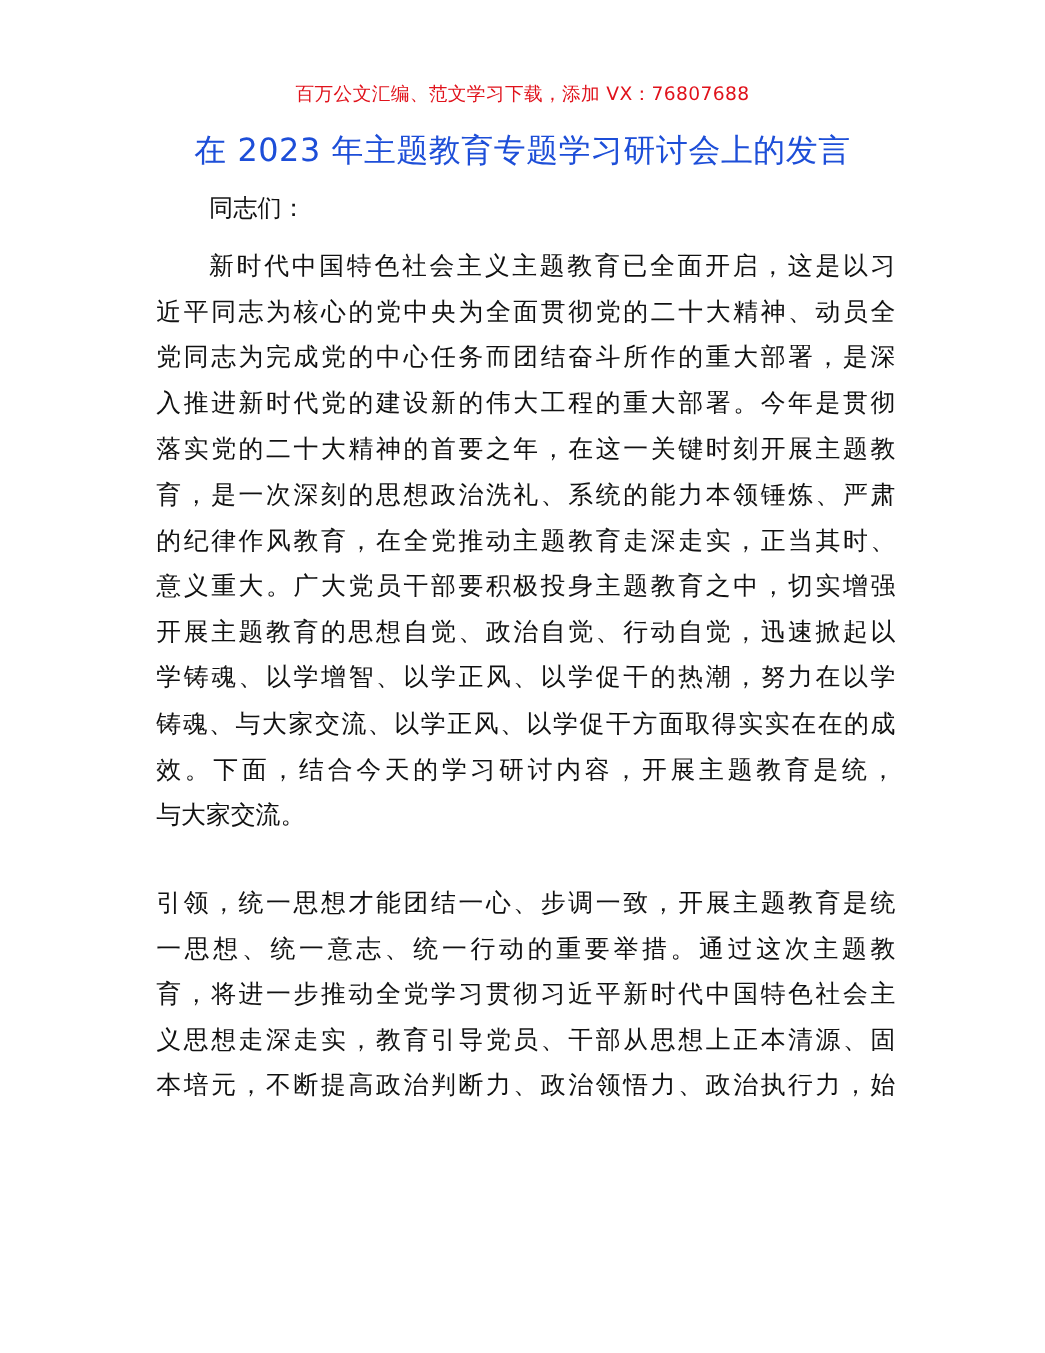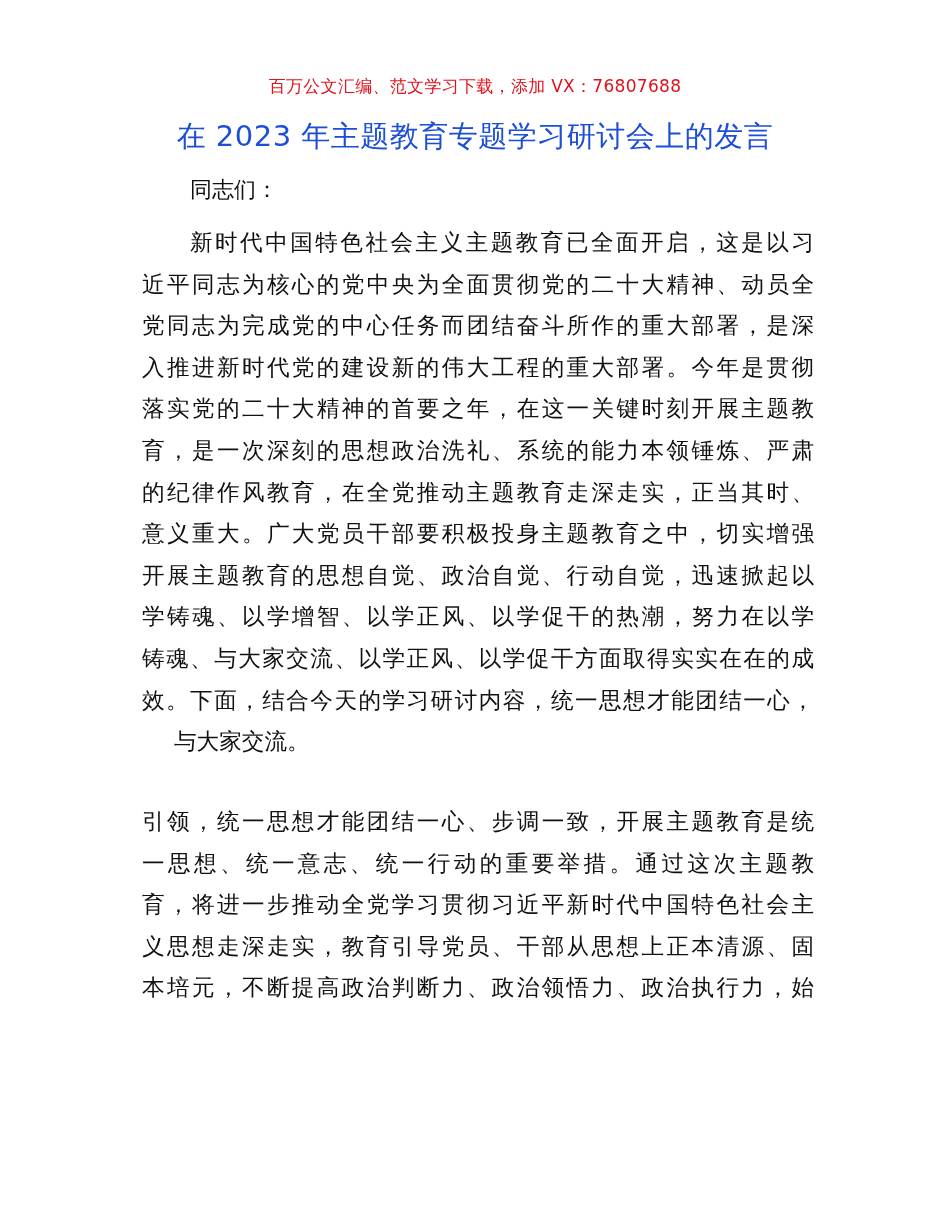--- a/index.html
+++ b/index.html
@@ -54,21 +54,20 @@
     height: 41.6px;
     line-height: 41.6px;
     font-size: 22.6px;
     white-space: nowrap;
     text-align: justify;
     text-align-last: justify;
     letter-spacing: 0;
   }
   .line.last {
     text-align-last: left;
-    margin-left: 32px;
   }
   .line.indent {
     padding-left: 48px;
   }
   .para-1 { top: 222px; }
   .para-2 { top: 801px; }
 </style>
 </head>
 <body>
 
@@ -83,21 +82,21 @@
   <span class="line">近平同志为核心的党中央为全面贯彻党的二十大精神、动员全</span>
   <span class="line">党同志为完成党的中心任务而团结奋斗所作的重大部署，是深</span>
   <span class="line">入推进新时代党的建设新的伟大工程的重大部署。今年是贯彻</span>
   <span class="line">落实党的二十大精神的首要之年，在这一关键时刻开展主题教</span>
   <span class="line">育，是一次深刻的思想政治洗礼、系统的能力本领锤炼、严肃</span>
   <span class="line">的纪律作风教育，在全党推动主题教育走深走实，正当其时、</span>
   <span class="line">意义重大。广大党员干部要积极投身主题教育之中，切实增强</span>
   <span class="line">开展主题教育的思想自觉、政治自觉、行动自觉，迅速掀起以</span>
   <span class="line">学铸魂、以学增智、以学正风、以学促干的热潮，努力在以学</span>
   <span class="line">铸魂、与大家交流、以学正风、以学促干方面取得实实在在的成</span>
-  <span class="line">效。下面，结合今天的学习研讨内容，统一思想才能团结一心，</span>
+  <span class="line">效。下面，结合今天的学习研讨内容，开展主题教育是统，</span>
   <span class="line last">与大家交流。</span>
 </div>
 
 <div class="body-text para-2">
   <span class="line">引领，统一思想才能团结一心、步调一致，开展主题教育是统</span>
   <span class="line">一思想、统一意志、统一行动的重要举措。通过这次主题教</span>
   <span class="line">育，将进一步推动全党学习贯彻习近平新时代中国特色社会主</span>
   <span class="line">义思想走深走实，教育引导党员、干部从思想上正本清源、固</span>
   <span class="line">本培元，不断提高政治判断力、政治领悟力、政治执行力，始</span>
 </div>

